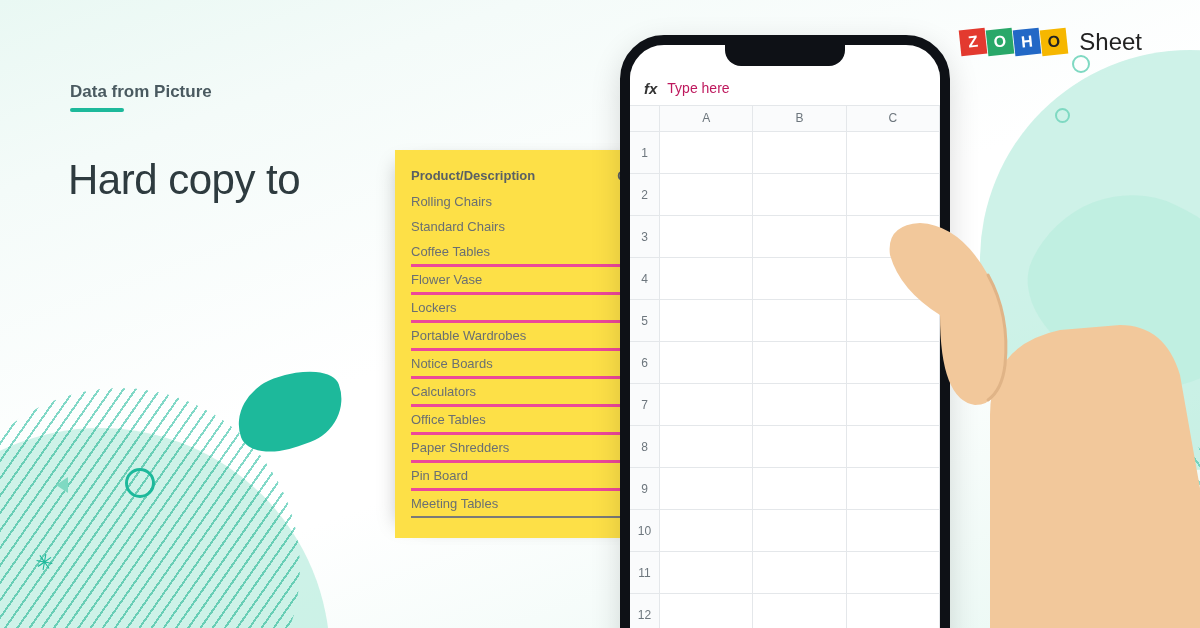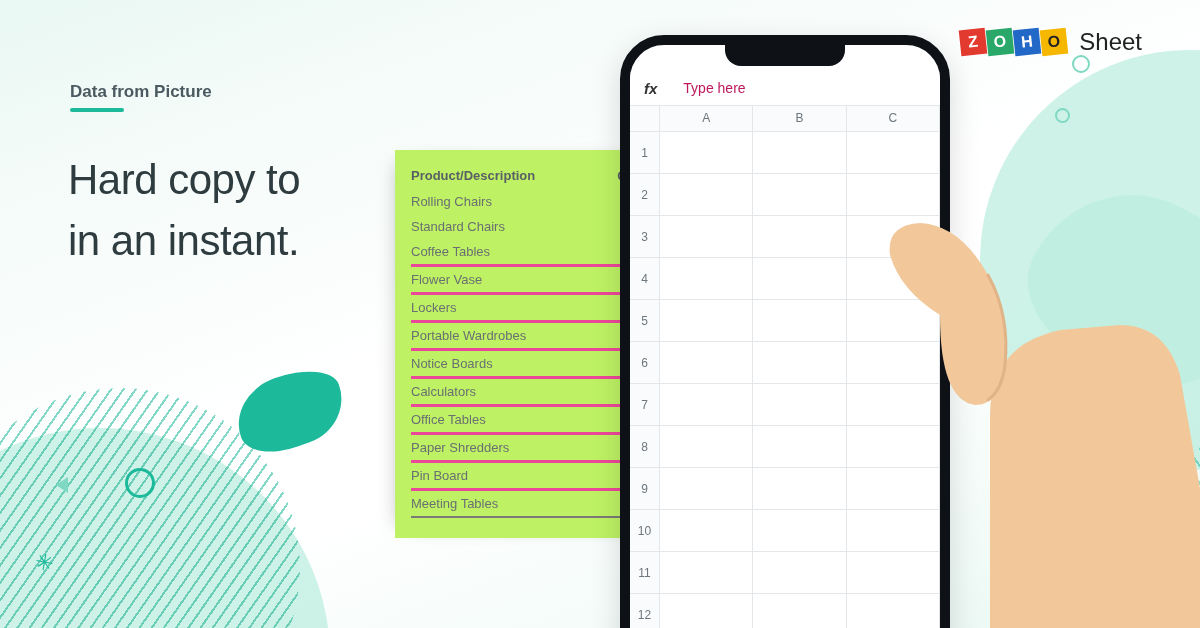--- a/index.html
+++ b/index.html
@@ -50,40 +50,40 @@
   .r-ring1{right:110px;top:55px;width:14px;height:14px;border:2px solid #7fd9c2;border-radius:50%}
   .r-ring2{right:130px;top:108px;width:11px;height:11px;border:2px solid #7fd9c2;border-radius:50%}
   
   .brow{left:70px;top:82px;font-size:17px;font-weight:700;color:var(--text-mid)}
   .brow-under{left:70px;top:108px;width:54px;height:4px;background:var(--teal);border-radius:2px}
   .headline{left:68px;top:150px;font-size:42px;line-height:1.45;color:var(--text-dark);letter-spacing:-.5px}
   .headline b{font-weight:800}
   
   .paper{
     left:395px;top:150px;width:228px;padding:18px 16px 20px;
-    background:#bef264;
+    background:#fde047;
     box-shadow:
       -12px 0 18px -14px rgba(0,0,0,.25),
        12px 0 18px -14px rgba(0,0,0,.25);
     font-size:13px;color:#6a6f72;
   }
   .paper .hdr{display:flex;justify-content:space-between;font-weight:600;color:#5a6064;margin-bottom:6px}
   .paper .row{display:flex;justify-content:space-between;padding:5px 0;border-bottom:3px solid #ec4899}
   .paper .row:first-of-type, .paper .row:nth-of-type(2){border-bottom:none}
   .paper .row:last-of-type{border-bottom:2px solid #7a7a78}
   .paper .row span.q{min-width:26px;text-align:right}
   
   .phone{
     left:620px;top:35px;width:310px;height:640px;
     background:#fff;border:10px solid #0e1116;border-radius:44px;
     box-shadow:0 10px 30px rgba(0,0,0,.15);
     overflow:hidden;
   }
   .notch{position:absolute;left:50%;top:-1px;transform:translateX(-50%);width:120px;height:22px;background:#0e1116;border-radius:0 0 16px 16px}
-  .fxbar{position:absolute;left:0;right:0;top:26px;height:34px;display:flex;align-items:center;padding:0 14px;gap:26px;border-bottom:1px solid var(--grid-border);background:#fff;z-index:3}
+  .fxbar{position:absolute;left:0;right:0;top:26px;height:34px;display:flex;align-items:center;padding:0 14px;gap:10px;border-bottom:1px solid var(--grid-border);background:#fff;z-index:3}
   .fxbar .fx{font-style:italic;font-weight:600;color:#333;font-size:15px}
   .fxbar .ph{color:#be185d;font-size:14px}
   .grid{position:absolute;left:0;right:0;top:60px;bottom:0;overflow:hidden}
   .colhdr{display:grid;grid-template-columns:30px repeat(3,1fr);background:#fafbfc;border-bottom:1px solid var(--grid-border)}
   .colhdr div{height:26px;display:flex;align-items:center;justify-content:center;font-size:12px;color:#6d767d;border-right:1px solid var(--grid-border)}
   .rows{}
   .grow{display:grid;grid-template-columns:30px repeat(3,1fr);height:42px}
   .grow div{border-right:1px solid var(--grid-border);border-bottom:1px solid var(--grid-border)}
   .grow .rh{display:flex;align-items:center;justify-content:center;background:#fafbfc;font-size:12px;color:#6d767d}
   
@@ -120,21 +120,20 @@
       <span class="z3">H</span>
       <span class="z4">O</span>
   </div>
   <span class="sheet">Sheet</span>
 </div>
 
 <div class="abs brow">Data from Picture</div>
 <div class="abs brow-under"></div>
 <div class="abs headline">
   <div>Hard copy to</div>
-  <div>in an instant.</div>
 </div>
 
 <div class="abs paper">
   <div class="hdr">
     <span>Product/Description</span>
     <span>Qty</span>
   </div>
   <div id="receipt-rows">
       <div class="row">
         <span>Rolling Chairs</span>

